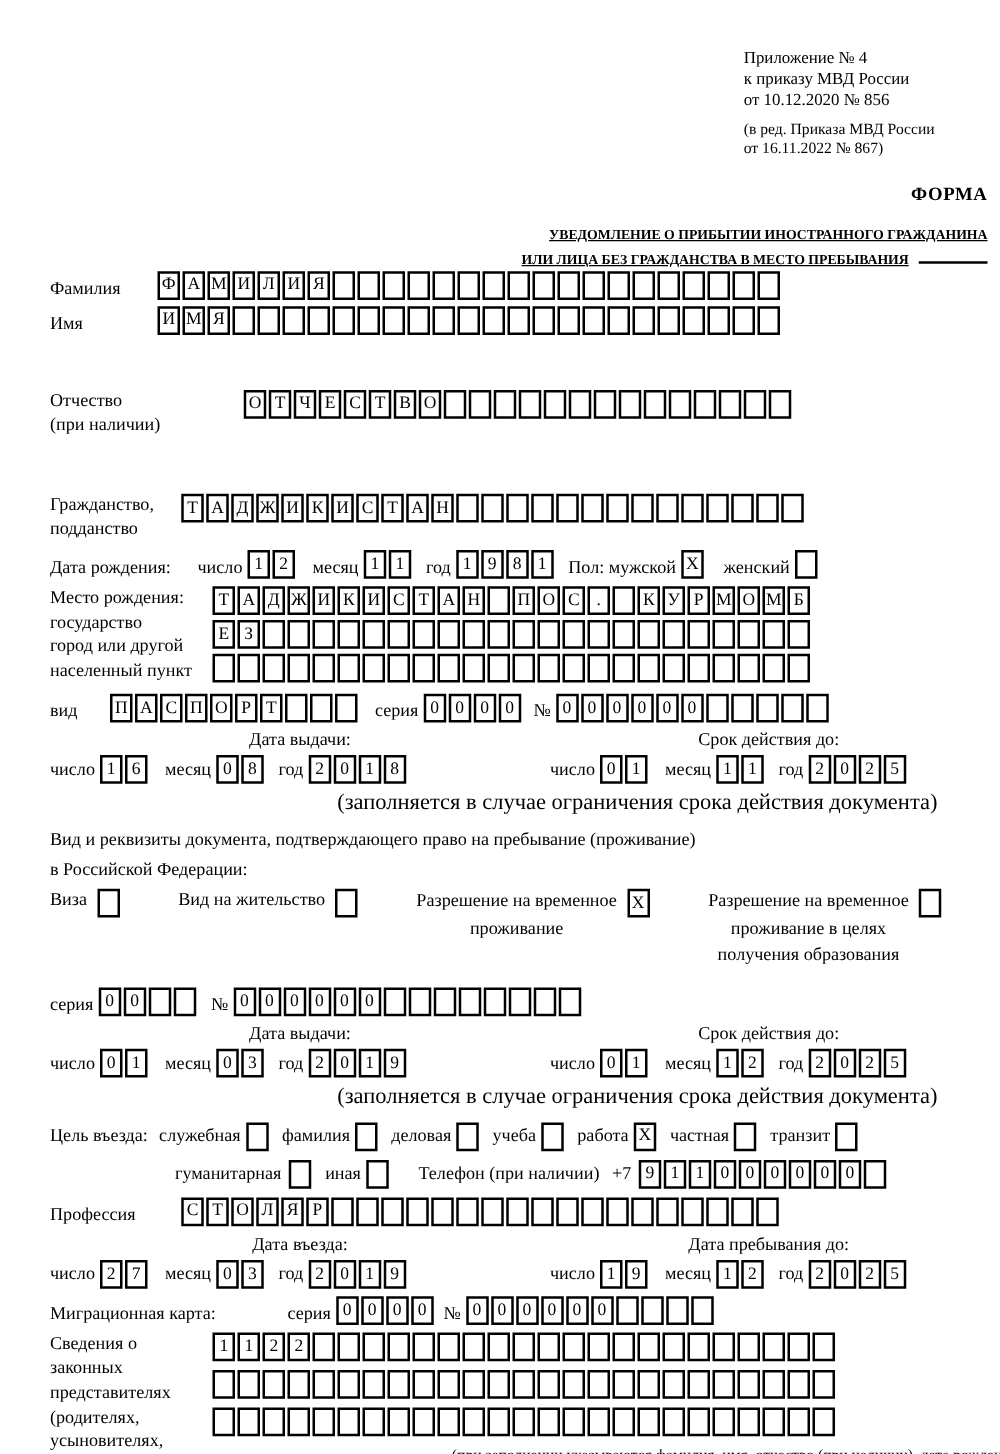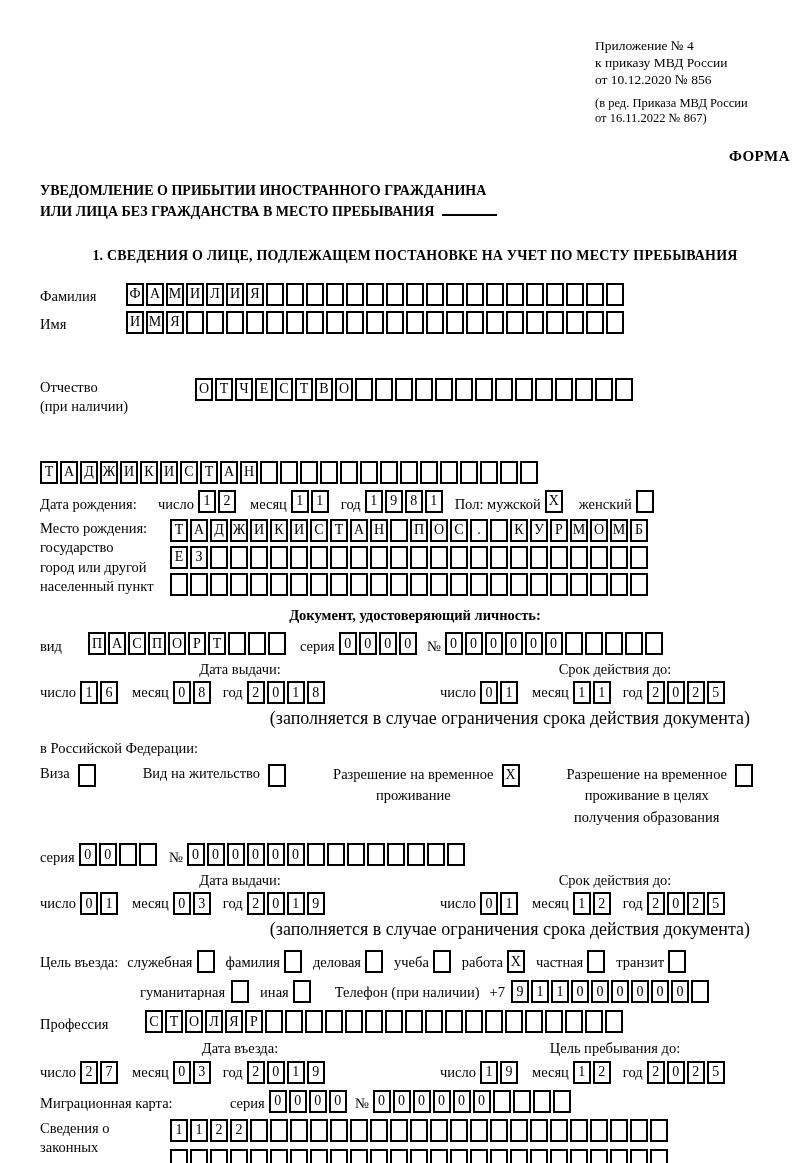--- a/index.html
+++ b/index.html
@@ -7,21 +7,21 @@
   .page {
     width:800px; min-height:1163px; background:#fff; color:#000;
     font-family:"Liberation Serif", serif; font-size:14.5px; line-height:1.25;
     padding:38px 10px 20px 40px; position:relative;
   }
   .appendix { margin-left:auto; width:195px; font-size:13.5px; white-space:nowrap; }
   .appendix .sub { font-size:12.5px; }
   .appendix .gap { margin-top:7px; }
   .forma { font-weight:bold; text-align:right; font-size:15px; margin-top:20px; letter-spacing:0.5px; }
 
-  .title { text-align:left; font-weight:bold; font-size:14px; margin-top:14px; line-height:1.55; }
+  .title { text-align:right; font-weight:bold; font-size:11px; margin-top:14px; line-height:1.55;text-decoration:underline; }
   .blank-line { display:inline-block; width:55px; border-bottom:2px solid #000; margin-left:8px; height:14px; }
 
   .sect { font-weight:bold; font-size:14px; text-align:center; margin:24px 0 18px 0; letter-spacing:0.2px; }
 
   .cells { display:inline-flex; flex-wrap:nowrap; vertical-align:middle; }
   .cell {
     display:inline-flex; align-items:center; justify-content:center;
     width:18px; height:23px; border:2px solid #000; margin-right:2px;
     font-size:14px; flex:0 0 auto; background:#fff;
   }
@@ -72,21 +72,20 @@
   </div>
   <div class="forma">ФОРМА</div>
 
   <div class="title">
     <div>УВЕДОМЛЕНИЕ О ПРИБЫТИИ ИНОСТРАННОГО ГРАЖДАНИНА</div>
     <div>
       <span>ИЛИ ЛИЦА БЕЗ ГРАЖДАНСТВА В МЕСТО ПРЕБЫВАНИЯ</span><span class="blank-line"></span>
     </div>
   </div>
 
-  <div class="sect">1. СВЕДЕНИЯ О ЛИЦЕ, ПОДЛЕЖАЩЕМ ПОСТАНОВКЕ НА УЧЕТ ПО МЕСТУ ПРЕБЫВАНИЯ</div>
 
   <div class="frow">
     <span class="lbl w86">Фамилия</span>
     <span class="cells">
         <span class="cell filled">Ф</span>
         <span class="cell filled">А</span>
         <span class="cell filled">М</span>
         <span class="cell filled">И</span>
         <span class="cell filled">Л</span>
         <span class="cell filled">И</span>
@@ -168,20 +167,24 @@
         <span class="cell"></span>
         <span class="cell"></span>
         <span class="cell"></span>
         <span class="cell"></span>
         <span class="cell"></span>
         <span class="cell"></span>
       </span>
   </div>
 
   <div class="frow-top">
+    <span class="lbl w105 stack">
+      <span>Гражданство,</span><br>
+      <span>подданство</span>
+    </span>
     <span class="cells">
         <span class="cell filled">Т</span>
         <span class="cell filled">А</span>
         <span class="cell filled">Д</span>
         <span class="cell filled">Ж</span>
         <span class="cell filled">И</span>
         <span class="cell filled">К</span>
         <span class="cell filled">И</span>
         <span class="cell filled">С</span>
         <span class="cell filled">Т</span>
@@ -315,21 +318,20 @@
           <span class="cell"></span>
           <span class="cell"></span>
           <span class="cell"></span>
           <span class="cell"></span>
           <span class="cell"></span>
           <span class="cell"></span>
         </span>
     </span>
   </div>
 
-  <div class="doc-header">Документ, удостоверяющий личность:</div>
 
   <div class="frow">
     <span class="lbl" style="width:48px">вид</span>
     <span class="cells">
         <span class="cell filled">П</span>
         <span class="cell filled">А</span>
         <span class="cell filled">С</span>
         <span class="cell filled">П</span>
         <span class="cell filled">О</span>
         <span class="cell filled">Р</span>
@@ -402,20 +404,21 @@
             <span class="cell filled">2</span>
             <span class="cell filled">0</span>
             <span class="cell filled">2</span>
             <span class="cell filled">5</span>
           </span>
       </div>
     </div>
   </div>
   <div class="note-right">(заполняется в случае ограничения срока действия документа)</div>
 
+  <div>Вид и реквизиты документа, подтверждающего право на пребывание (проживание)</div>
   <div class="mt6">в Российской Федерации:</div>
 
   <div class="opts-row">
     <span class="opt">
       <span class="opt-text">Виза</span>
       <span class="cells">
           <span class="cell"></span>
         </span>
     </span>
     <span class="opt">
@@ -623,21 +626,21 @@
         <span class="dlbl ysp">год</span>
         <span class="cells">
             <span class="cell filled">2</span>
             <span class="cell filled">0</span>
             <span class="cell filled">1</span>
             <span class="cell filled">9</span>
           </span>
       </div>
     </div>
     <div class="dcol2">
-      <div class="dhead">Цель пребывания до:</div>
+      <div class="dhead">Дата пребывания до:</div>
       <div class="drow">
         <span class="dlbl">число</span>
         <span class="cells">
             <span class="cell filled">1</span>
             <span class="cell filled">9</span>
           </span>
         <span class="dlbl msp">месяц</span>
         <span class="cells">
             <span class="cell filled">1</span>
             <span class="cell filled">2</span>

